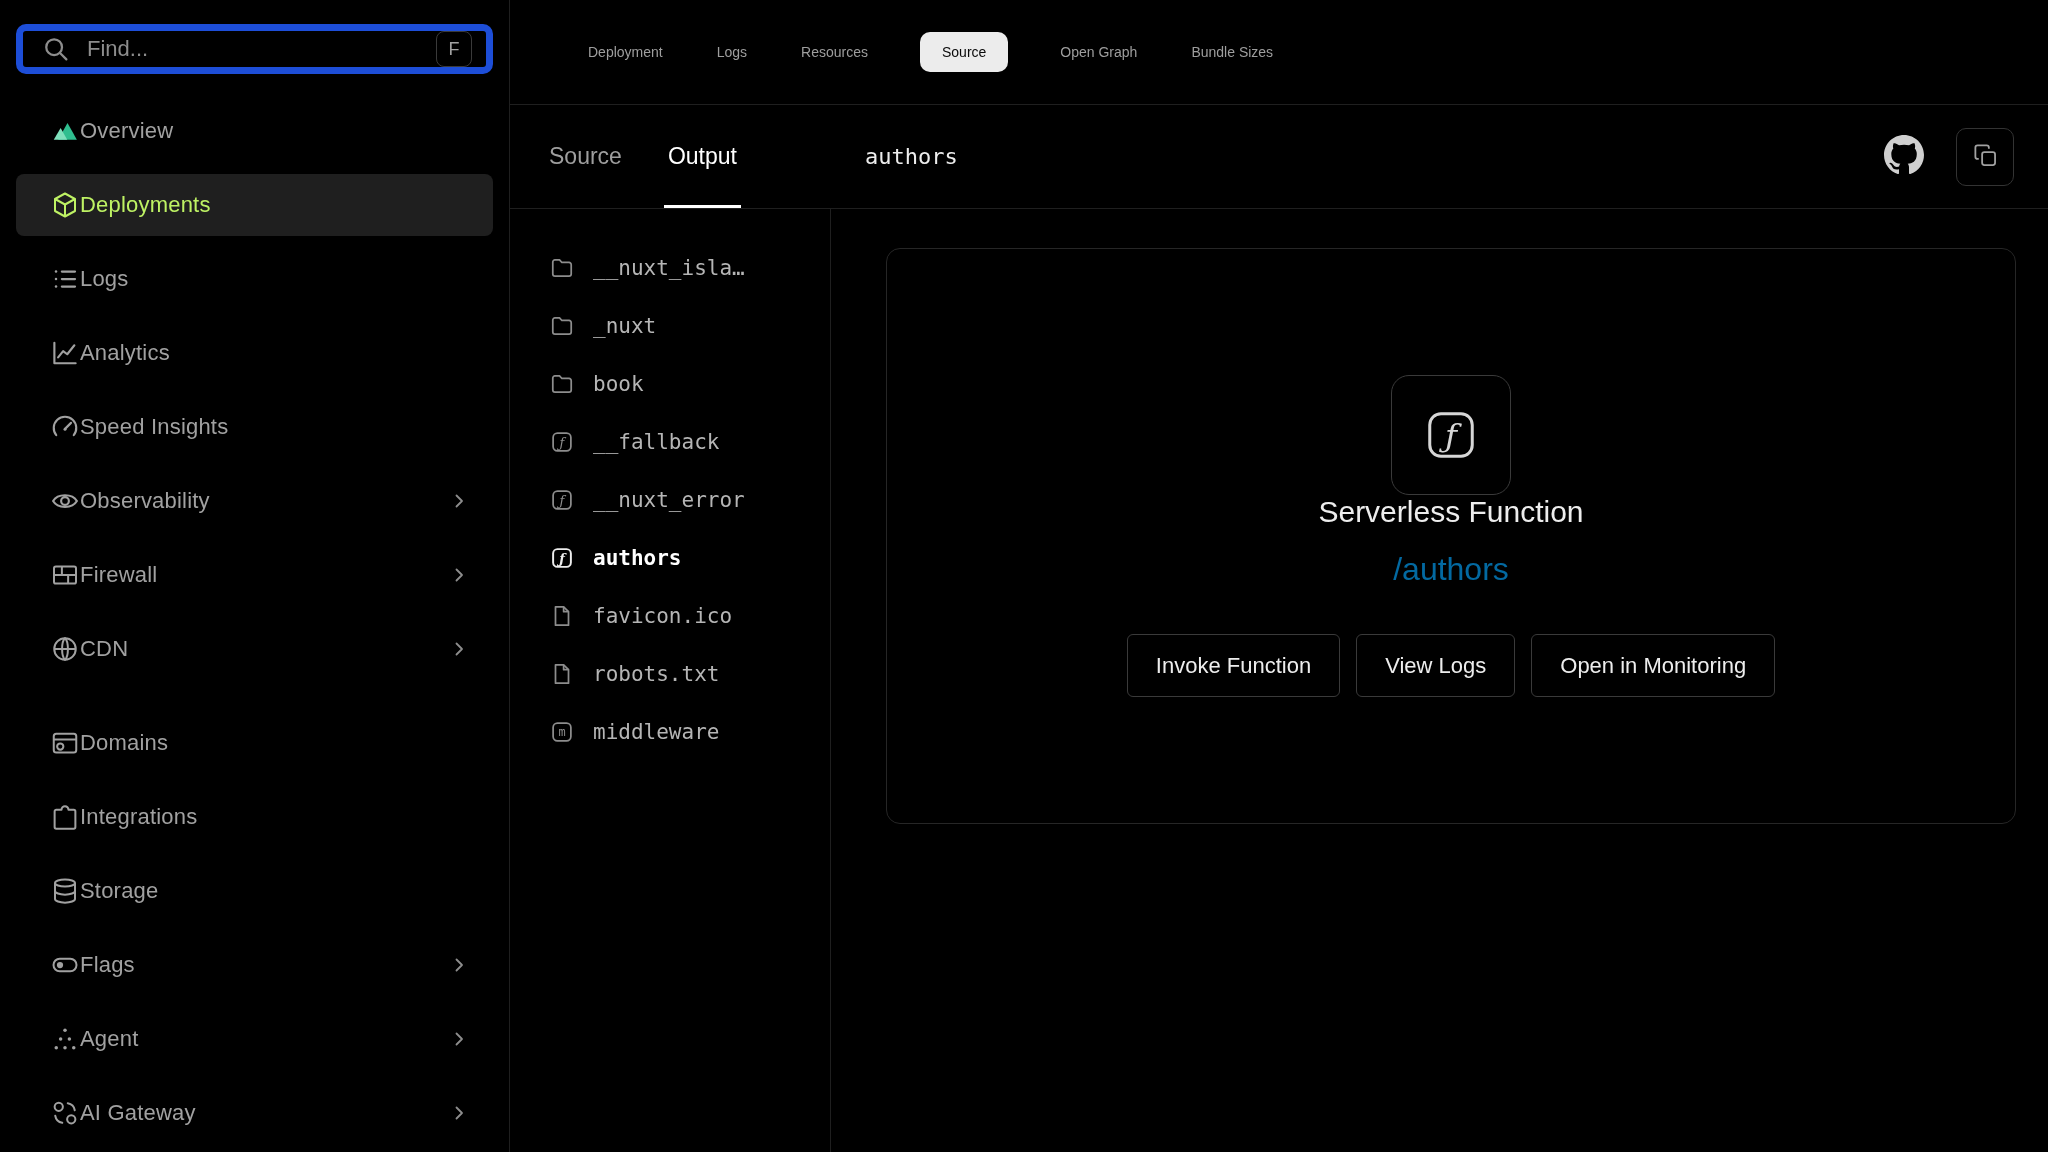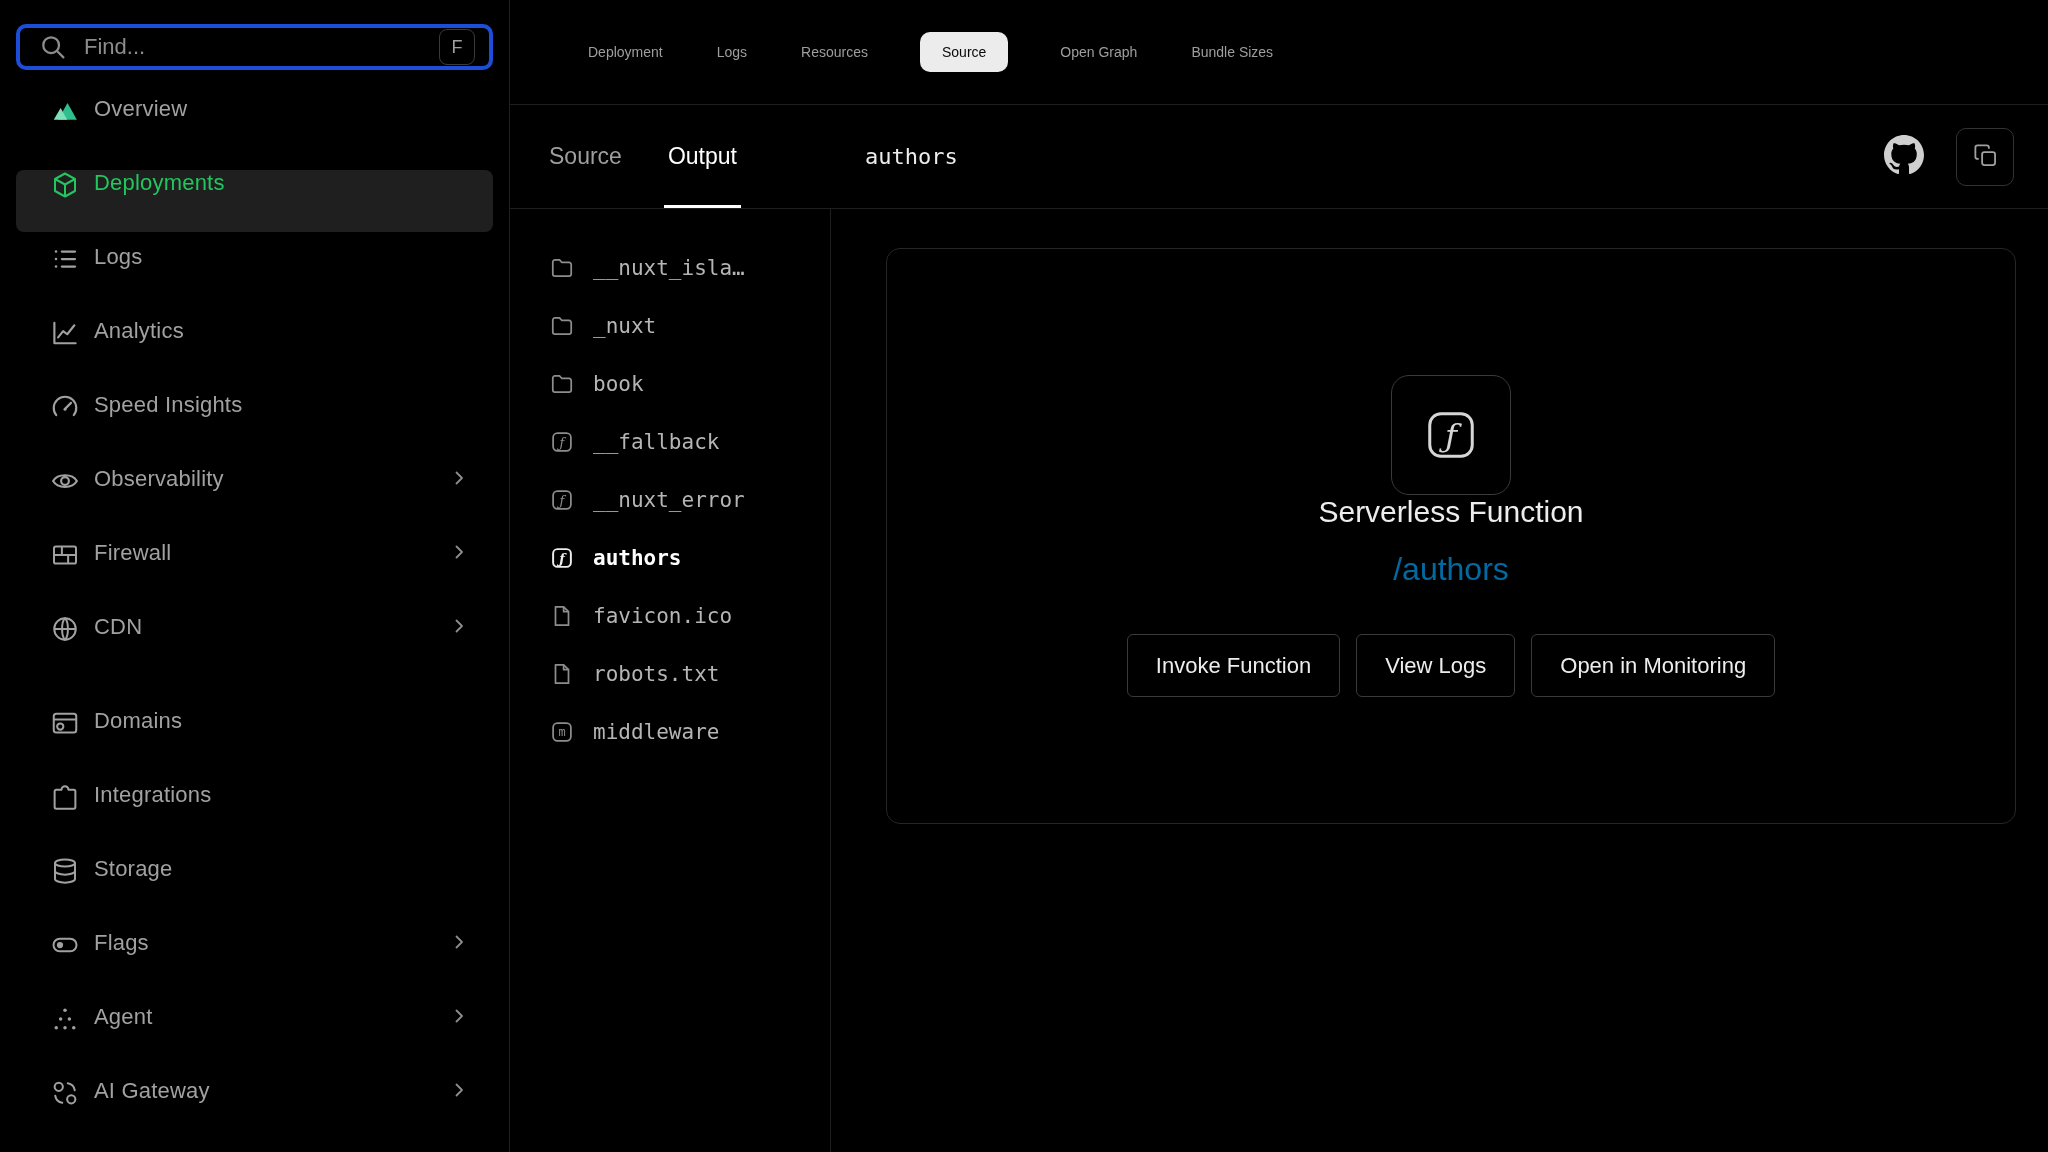--- a/index.html
+++ b/index.html
@@ -2,26 +2,26 @@
 <html><head>
 <meta charset="utf-8">
 <style>
   * { margin:0; padding:0; box-sizing:border-box; }
   html,body { background:#000; }
   body { font-family:"Liberation Sans", sans-serif; color:#ededed; }
   .app { position:relative; width:2048px; height:1152px; background:#000; display:flex; overflow:hidden; }
 
   
   .sidebar { width:510px; height:100%; border-right:1px solid #1f1f1f; display:flex; flex-direction:column; flex-shrink:0; }
-  .search-box { margin:24px 16px 0 16px; height:60px; border:4px solid #1d4ed8; border-radius:10px; display:flex; align-items:center; gap:16px; padding:0 14px 0 18px; color:#8d8d8d; cursor:text; }
+  .search-box { margin:24px 16px 0 16px; height:60px; border:7px solid #1d4ed8; border-radius:10px; display:flex; align-items:center; gap:16px; padding:0 14px 0 18px; color:#8d8d8d; cursor:text; }
   .search-box .ph { font-size:22px; color:#8d8d8d; }
   .kbd-badge { margin-left:auto; width:36px; height:36px; border:1px solid #3a3a3a; border-radius:8px; display:flex; align-items:center; justify-content:center; font-size:18px; color:#a1a1a1; }
   .side-nav { margin-top:26px; padding:0 16px; display:flex; flex-direction:column; }
-  .side-item { height:62px; margin-bottom:12px; border-radius:8px; display:flex; gap:14px; padding:0 22px 0 34px; color:#a1a1a1; cursor:pointer; }
-  .side-item.active { background:#1f1f1f; color:#22c55e; }
+  .side-item { height:62px; margin-bottom:12px; border-radius:8px; display:flex; align-items:center; padding:0 22px 0 34px; color:#a1a1a1; cursor:pointer; }
+  .side-item.active { background:#1f1f1f; color:#bef264; }
   .side-item.group-gap { margin-top:20px; }
   .si-icon { width:30px; height:30px; display:flex; align-items:center; justify-content:center; flex-shrink:0; }
   .si-icon svg { width:30px; height:30px; }
   .si-label { font-size:22px; letter-spacing:.2px; }
   .chev { margin-left:auto; color:#8d8d8d; display:flex; }
   .chev svg { width:24px; height:24px; }
 
   
   .main { flex:1; display:flex; flex-direction:column; min-width:0; }
   .topnav { height:105px; flex-shrink:0; display:flex; align-items:center; gap:50px; padding-left:76px; border-bottom:1px solid #1f1f1f; }

